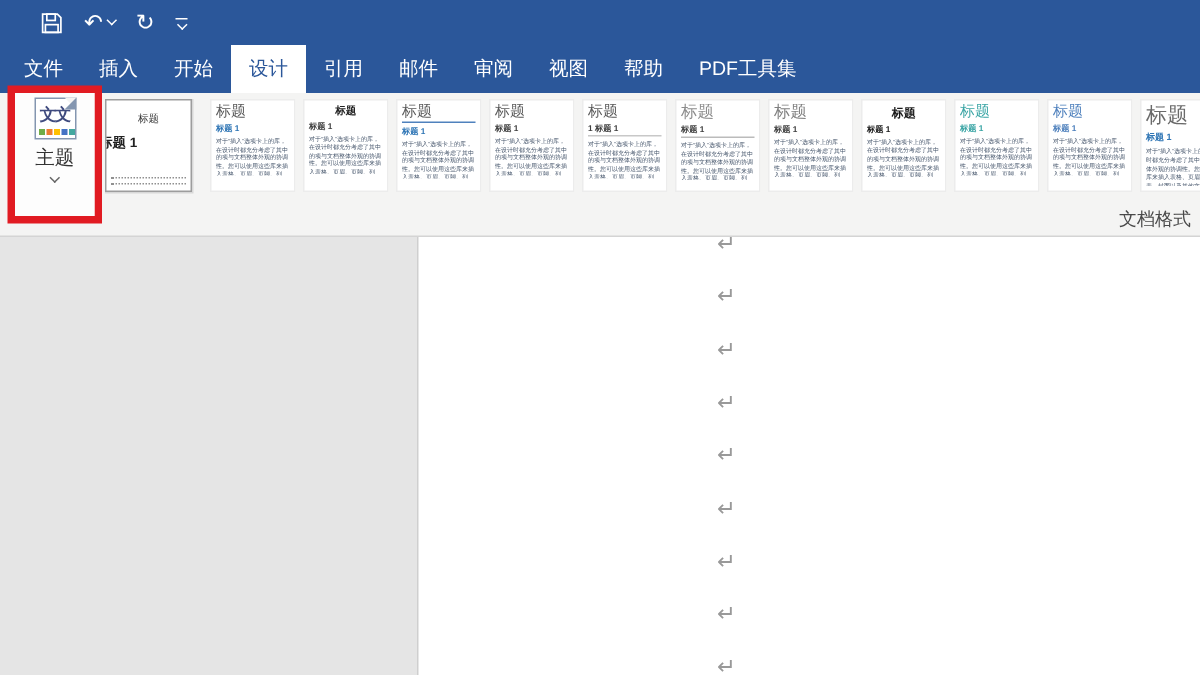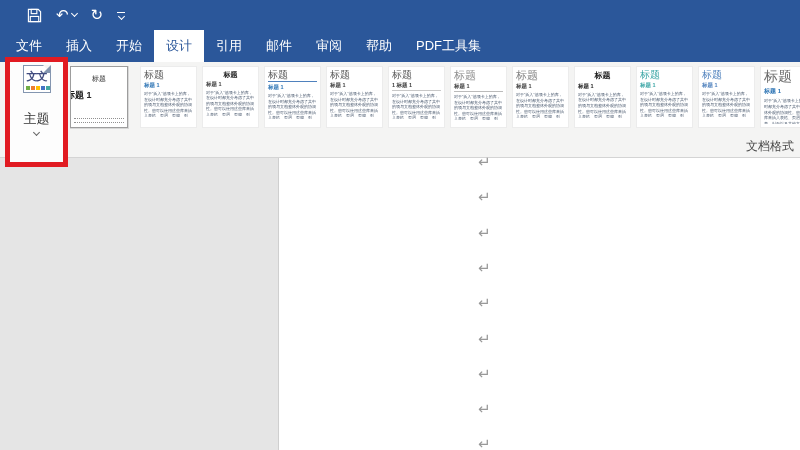--- a/index.html
+++ b/index.html
@@ -29,36 +29,36 @@
   .tab.selected { background:#ffffff; color:var(--ribbon-blue,#2b579a);font-family:Liberation Serif, serif; }
   .tellme { display:flex; align-items:center; gap:7px; margin-left:20px; color:#fff;
     font-size:13px; white-space:nowrap; }
 
   
   .ribbon { position:absolute; left:0; top:62px; width:800px; height:96px;
     background:#f4f4f3; border-bottom:1px solid #d4d4d4; }
   .group-label { position:absolute; right:6px; bottom:2px; font-size:12px; color:#494949; }
 
   
-  .red-frame { position:absolute; left:5px; top:-5px; width:63px; height:110px;
+  .red-frame { position:absolute; left:5px; top:-5px; width:63px; height:92px;
     border:5px solid var(--annotation-red,#e11b22); background:#fff; z-index:6;
     display:flex; flex-direction:column; align-items:center; }
   .themes-btn { width:100%; height:100%; background:#fdfdfd; display:flex;
     flex-direction:column; align-items:center; padding-top:3px; }
   .theme-icon { width:28px; height:28px; border:1px solid #8496b0; background:#fff;
     position:relative; }
   .theme-icon .fold { position:absolute; right:-1px; top:-1px; width:0; height:0;
     border-left:8px solid transparent; border-top:8px solid #f4f4f3; }
   .theme-icon .fold:after { content:""; position:absolute; left:-8px; top:-8px; width:0; height:0;
     border-left:8px solid transparent; border-bottom:8px solid #8496b0; transform:translateY(0); }
   .theme-icon .icon-text { font-size:11px; color:#3f4a7e; text-align:center;
     letter-spacing:-1px; margin-top:3px; font-weight:bold; }
   .swatch-row { position:absolute; left:2px; bottom:2px; display:flex; gap:1px; }
   .swatch { width:4px; height:4px; }
-  .themes-label { font-size:13px; color:#333; margin-top:17px; }
+  .themes-label { font-size:13px; color:#333; margin-top:3px; }
   .themes-caret { width:5px; height:5px; border-right:1px solid #666; border-bottom:1px solid #666;
     transform:rotate(45deg); margin-top:2px; }
 
   
   .gallery { position:absolute; left:70px; top:4px; right:0; height:64px;
     display:flex; gap:5px; overflow:hidden; align-items:flex-start; }
   .thumb { width:58px; height:62px; background:#fff; border:1px solid #9d9d9d;
     outline:1px solid #d8d8d8; position:relative; overflow:hidden; margin-right:7px; flex:none; }
   .thumb .t-title { font-size:7px; color:#333; text-align:center; margin-top:7px; }
   .thumb .t-h1 { font-size:9px; font-weight:bold; color:#222; margin:5px 0 0 -5px; white-space:nowrap; }
@@ -128,20 +128,21 @@
 
   <div class="tabrow">
     <div id="tabs">
         <div class="tab">文件</div>
         <div class="tab">插入</div>
         <div class="tab">开始</div>
         <div class="tab selected">设计</div>
         <div class="tab">引用</div>
         <div class="tab">邮件</div>
         <div class="tab">审阅</div>
+        <div class="tab">视图</div>
         <div class="tab">帮助</div>
         <div class="tab">PDF工具集</div>
       </div>
   </div>
 
   <div class="ribbon">
 
     <div class="red-frame">
       <div class="themes-btn">
         <div class="theme-icon">

